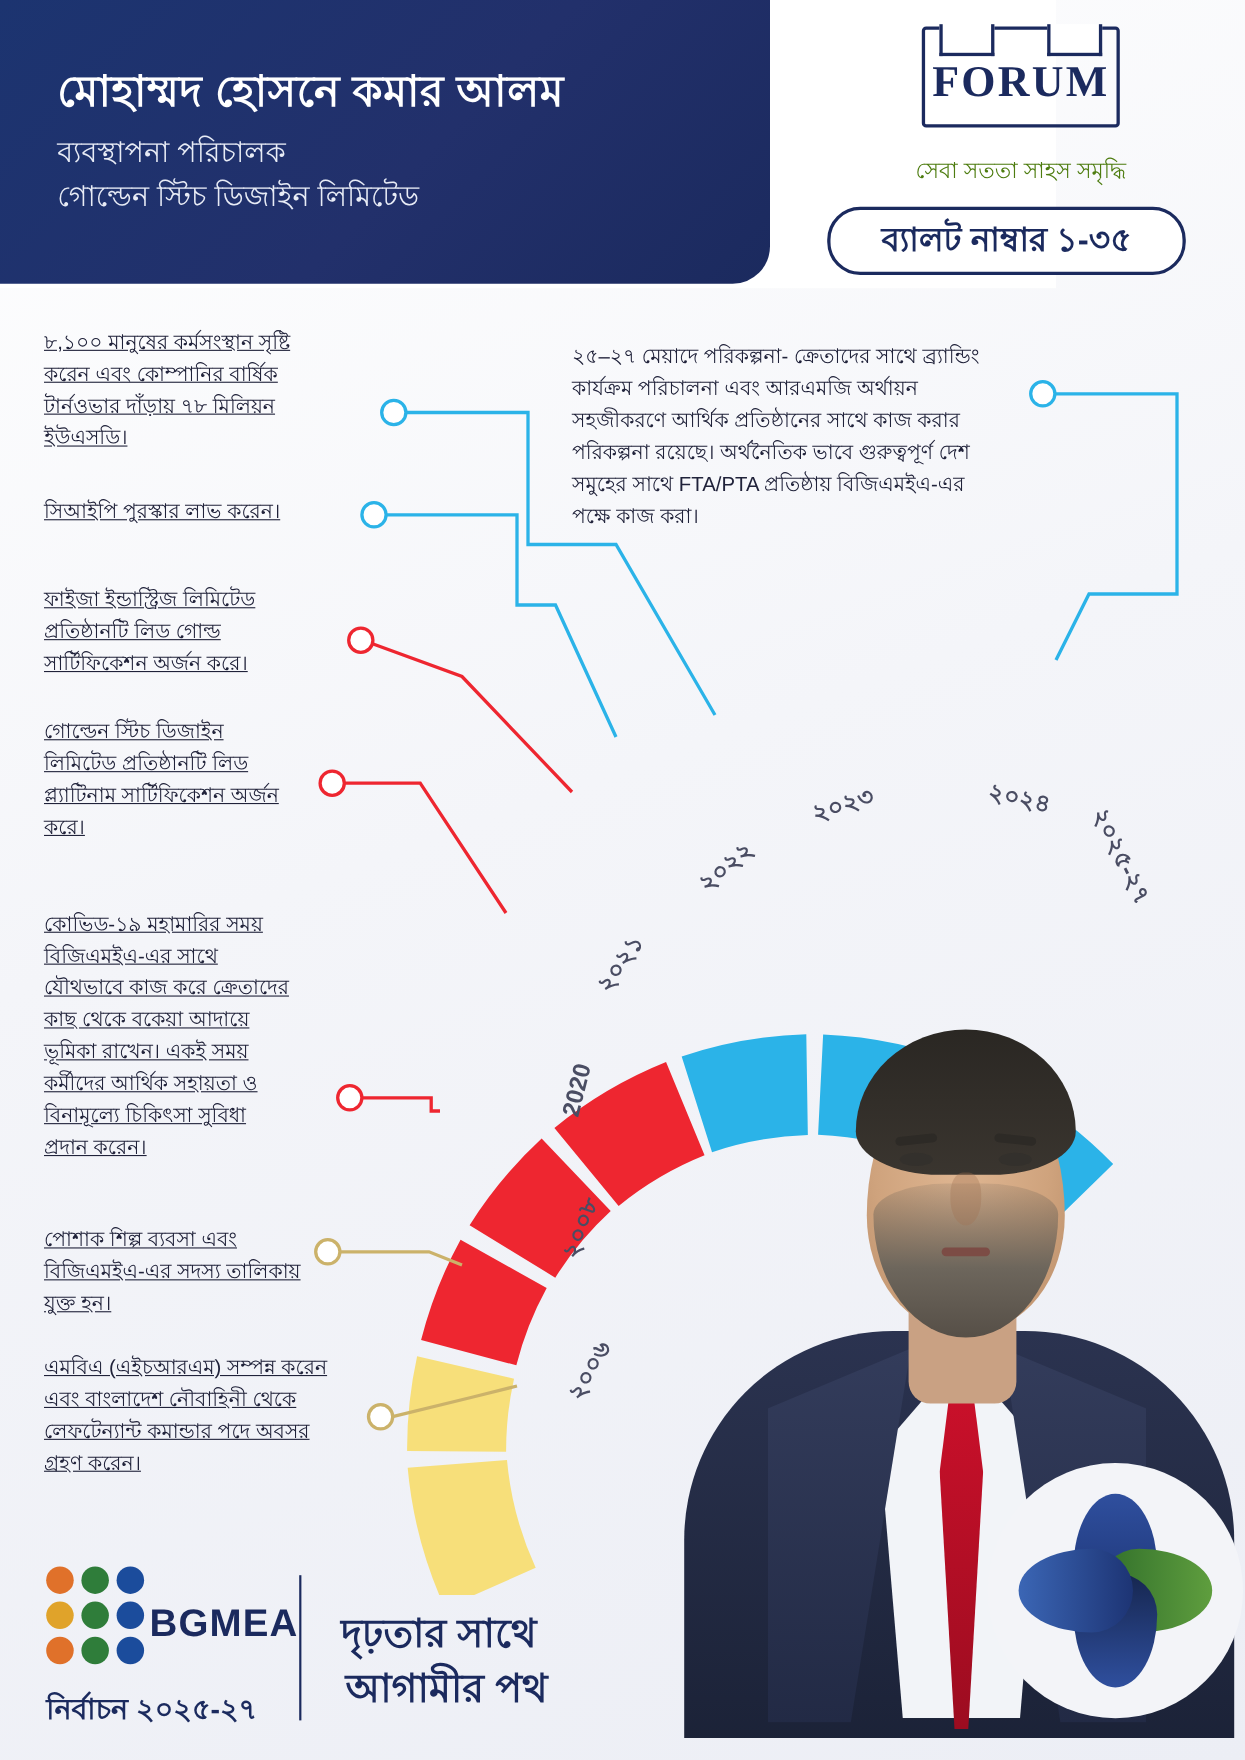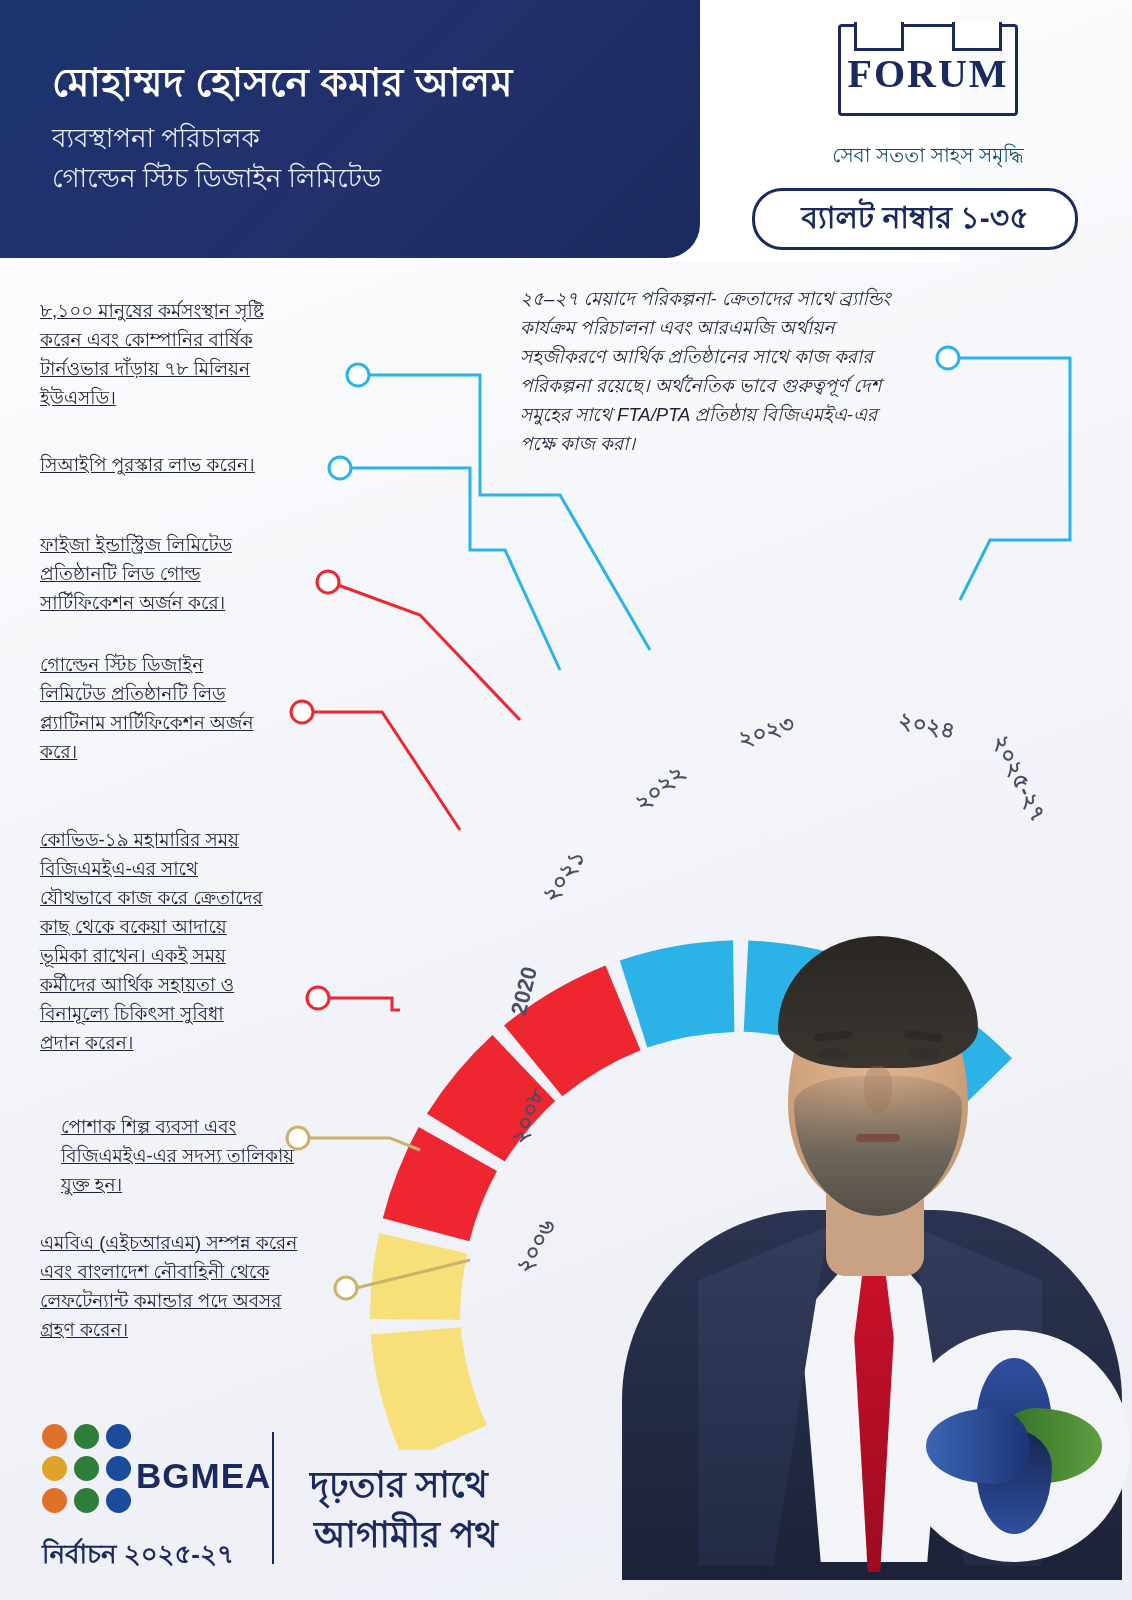--- a/index.html
+++ b/index.html
@@ -87,21 +87,21 @@
     font-size: 40px;
     font-weight: bold;
     letter-spacing: 2px;
     color: #1b2a5e;
   }
   .forum-tagline {
     position: absolute;
     left: 790px; top: 140px;
     width: 276px;
     text-align: center;
-    color: #0c4a6e;
+    color: #4d7c0f;
     font-size: 20px;
   }
   .ballot-pill {
     position: absolute;
     left: 752px; top: 188px;
     width: 320px; height: 56px;
     border: 3px solid #1b2a5e;
     border-radius: 30px;
     display: flex;
     align-items: center;
@@ -380,25 +380,25 @@
   <div class="note" style="left:40px; top:296px; width:262px;">৮,১০০ মানুষের কর্মসংস্থান সৃষ্টি করেন এবং কোম্পানির বার্ষিক টার্নওভার দাঁড়ায় ৭৮ মিলিয়ন ইউএসডি।</div>
 
   <div class="note" style="left:40px; top:450px; width:262px;">সিআইপি পুরস্কার লাভ করেন।</div>
 
   <div class="note" style="left:40px; top:530px; width:250px;">ফাইজা ইন্ডাস্ট্রিজ লিমিটেড প্রতিষ্ঠানটি লিড গোল্ড সার্টিফিকেশন অর্জন করে।</div>
 
   <div class="note" style="left:40px; top:650px; width:225px;">গোল্ডেন স্টিচ ডিজাইন লিমিটেড প্রতিষ্ঠানটি লিড প্ল্যাটিনাম সার্টিফিকেশন অর্জন করে।</div>
 
   <div class="note" style="left:40px; top:825px; width:225px;">কোভিড-১৯ মহামারির সময় বিজিএমইএ-এর সাথে যৌথভাবে কাজ করে ক্রেতাদের কাছ থেকে বকেয়া আদায়ে ভূমিকা রাখেন। একই সময় কর্মীদের আর্থিক সহায়তা ও বিনামূল্যে চিকিৎসা সুবিধা প্রদান করেন।</div>
 
-  <div class="note" style="left:40px; top:1112px; width:240px;margin-left:21px;">পোশাক শিল্প ব্যবসা এবং বিজিএমইএ-এর সদস্য তালিকায় যুক্ত হন।</div>
+  <div class="note" style="left:40px; top:1112px; width:240px;">পোশাক শিল্প ব্যবসা এবং বিজিএমইএ-এর সদস্য তালিকায় যুক্ত হন।</div>
 
   <div class="note" style="left:40px; top:1228px; width:260px;">এমবিএ (এইচআরএম) সম্পন্ন করেন এবং বাংলাদেশ নৌবাহিনী থেকে লেফটেন্যান্ট কমান্ডার পদে অবসর গ্রহণ করেন।</div>
 
-  <div class="note-right" style="left:520px; top:284px; width:380px;font-style:italic;">২৫–২৭ মেয়াদে পরিকল্পনা- ক্রেতাদের সাথে ব্র্যান্ডিং কার্যক্রম পরিচালনা এবং আরএমজি অর্থায়ন সহজীকরণে আর্থিক প্রতিষ্ঠানের সাথে কাজ করার পরিকল্পনা রয়েছে। অর্থনৈতিক ভাবে গুরুত্বপূর্ণ দেশ সমুহের সাথে FTA/PTA প্রতিষ্ঠায় বিজিএমইএ-এর পক্ষে কাজ করা।</div>
+  <div class="note-right" style="left:520px; top:309px; width:380px;">২৫–২৭ মেয়াদে পরিকল্পনা- ক্রেতাদের সাথে ব্র্যান্ডিং কার্যক্রম পরিচালনা এবং আরএমজি অর্থায়ন সহজীকরণে আর্থিক প্রতিষ্ঠানের সাথে কাজ করার পরিকল্পনা রয়েছে। অর্থনৈতিক ভাবে গুরুত্বপূর্ণ দেশ সমুহের সাথে FTA/PTA প্রতিষ্ঠায় বিজিএমইএ-এর পক্ষে কাজ করা।</div>
 
   <div class="year" style="left:508px; top:1228px; transform:rotate(-62deg);">২০০৬</div>
 
   <div class="year" style="left:500px; top:1098px; transform:rotate(-70deg);">২০০৮</div>
 
   <div class="year" style="left:500px; top:978px; transform:rotate(-76deg);">2020</div>
 
   <div class="year" style="left:536px; top:858px; transform:rotate(-56deg);">২০২১</div>
 
   <div class="year" style="left:632px; top:770px; transform:rotate(-40deg);">২০২২</div>

